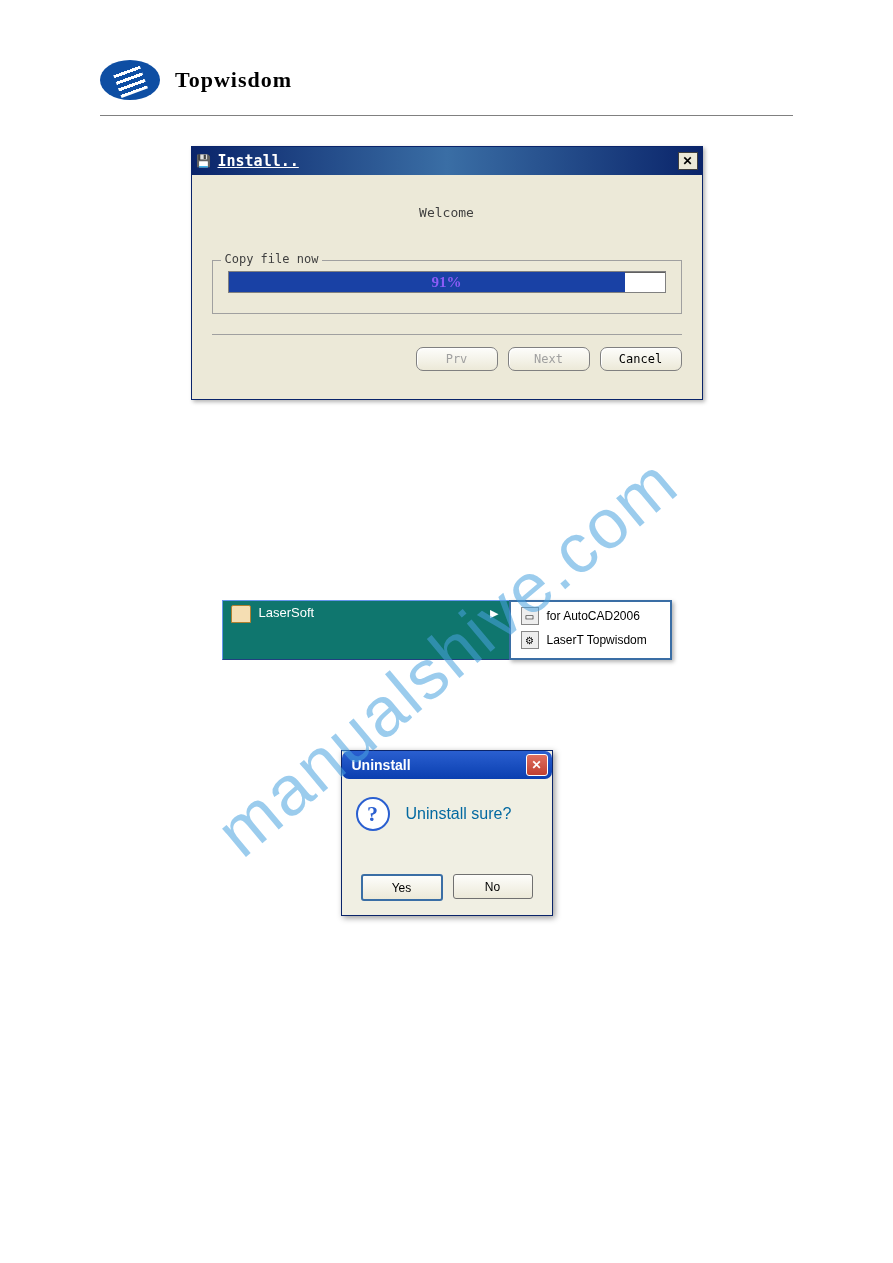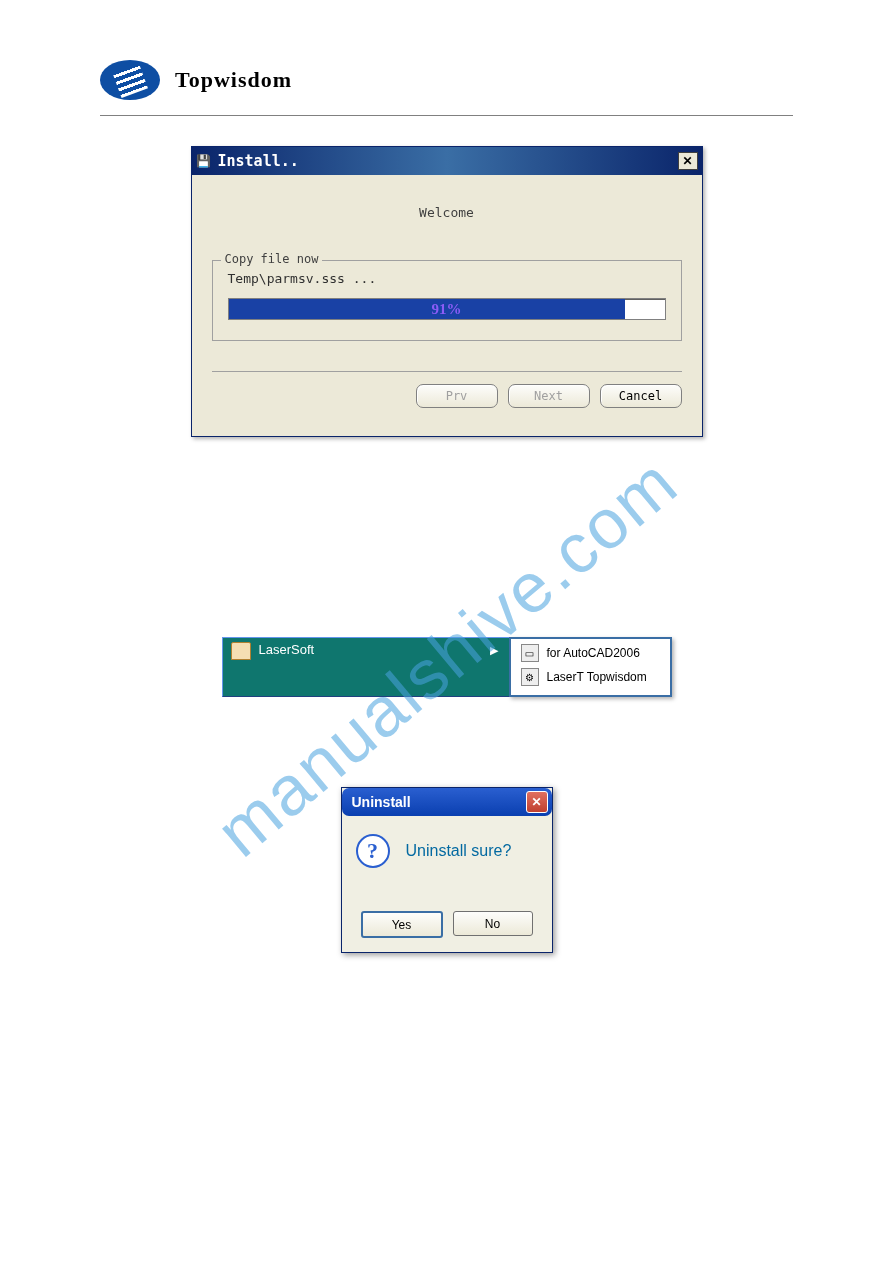--- a/index.html
+++ b/index.html
@@ -73,21 +73,21 @@
   }
   .titlebar-icon {
     width: 16px;
     height: 16px;
     margin-right: 6px;
     display: flex;
     align-items: center;
     justify-content: center;
     font-size: 12px;
   }
-  .titlebar-title { flex: 1; }
+  .titlebar-title { flex: 1; text-decoration: underline; }
   .titlebar-close {
     width: 18px;
     height: 16px;
     background: #ece9d8;
     border: 1px solid #404040;
     color: #000;
     display: flex;
     align-items: center;
     justify-content: center;
     font-size: 12px;
@@ -102,21 +102,21 @@
     text-align: center;
     font-family: "SimSun", monospace;
     font-size: 13px;
     color: #404040;
     padding: 15px 0 40px 0;
   }
   .fieldset {
     border: 1px solid #a0a0a0;
     padding: 10px 15px 20px 15px;
     position: relative;
-    margin-bottom: 30px;
+    margin-bottom: 20px;
   }
   .fieldset-legend {
     position: absolute;
     top: -9px;
     left: 8px;
     background: #ece9d8;
     padding: 0 4px;
     font-family: "SimSun", monospace;
     font-size: 12px;
     color: #404040;
@@ -337,21 +337,20 @@
   <div class="install-window">
     <div class="titlebar">
       <span class="titlebar-icon">💾</span>
       <span class="titlebar-title">Install..</span>
       <span class="titlebar-close">✕</span>
     </div>
     <div class="install-body">
       <div class="welcome">Welcome</div>
       <div class="fieldset">
         <div class="fieldset-legend">Copy file now</div>
-        <div class="copy-text">Temp\parmsv.sss ...</div>
         <div class="progress-outer">
           <div class="progress-inner"></div>
           <div class="progress-label">91%</div>
         </div>
       </div>
       <div class="button-row">
         <div class="win-btn disabled">Prv</div>
         <div class="win-btn disabled">Next</div>
         <div class="win-btn enabled">Cancel</div>
       </div>

